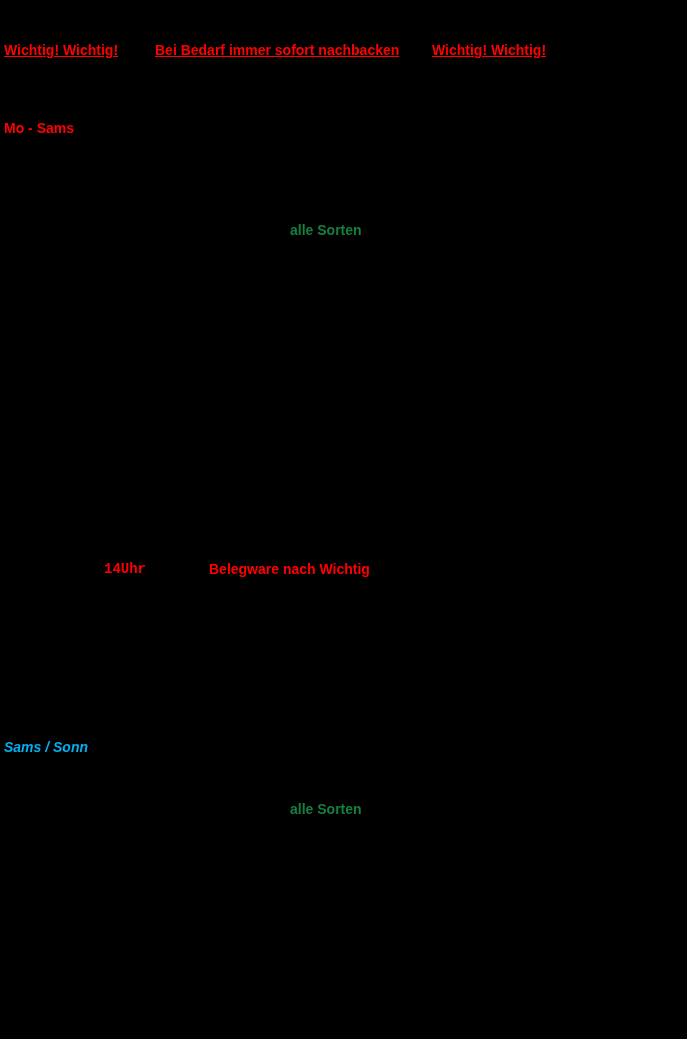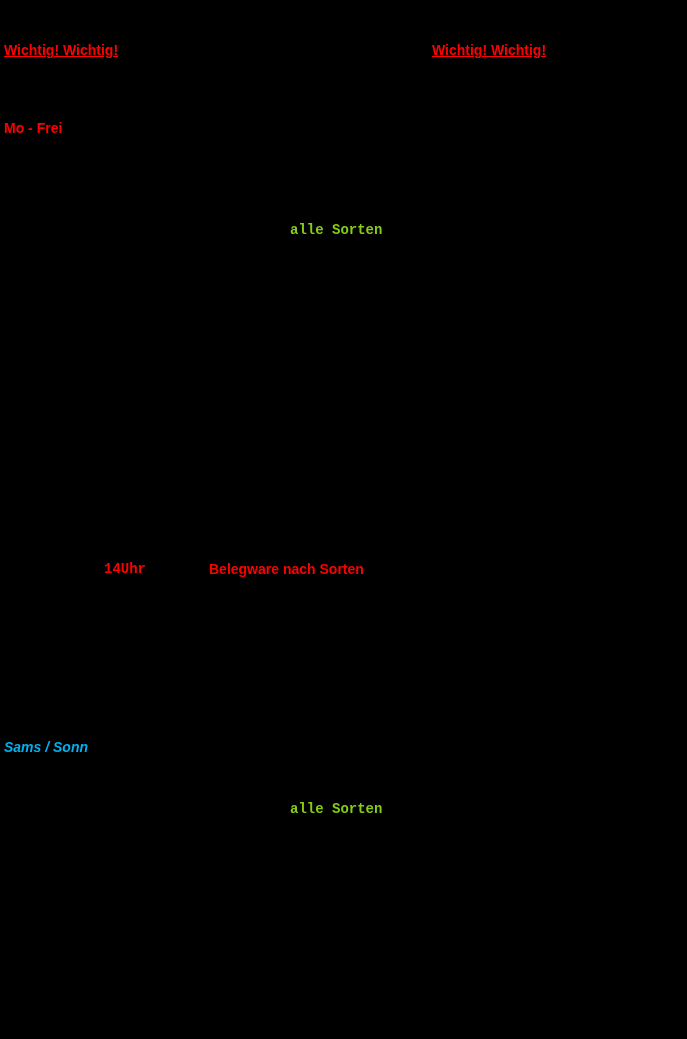--- a/index.html
+++ b/index.html
@@ -16,21 +16,21 @@
     font-family: "Liberation Sans", sans-serif;
     font-weight: bold;
   }
   .txt {
     position: absolute;
     white-space: nowrap;
     font-size: 14px;
     line-height: 16px;
   }
   .red  { color: #FF0000; }
-  .blue { color: #84cc16; font-family: Liberation Mono, monospace; }
+  .blue { color: #15803d; }
   .cyan { color: #00B0F0; font-style: italic; }
   .u    { text-decoration: underline; }
 
   
   .pos-warning-left   { left: 4px;   top: 42px;  }
   .pos-warning-center { left: 155px; top: 42px;  }
   .pos-warning-right  { left: 432px; top: 42px;  }
   .pos-weekday-label  { left: 4px;   top: 120px; }
   .pos-all-sorts-1    { left: 290px; top: 222px; }
   .pos-afternoon-time { left: 104px; top: 561px; font-family: Liberation Mono, monospace; }
@@ -38,28 +38,29 @@
   .pos-weekend-label  { left: 4px;   top: 739px; }
   .pos-all-sorts-2    { left: 290px; top: 801px; }
 </style>
 </head>
 <body>
 
 <div class="page">
 
   <span class="txt red u pos-warning-left">Wichtig! Wichtig!</span>
 
+  <span class="txt red u pos-warning-center">Bei Bedarf immer sofort nachbacken</span>
 
   <span class="txt red u pos-warning-right">Wichtig! Wichtig!</span>
 
-  <span class="txt red pos-weekday-label">Mo - Frei</span>
+  <span class="txt red pos-weekday-label">Mo - Sams</span>
 
   <span class="txt blue pos-all-sorts-1">alle Sorten</span>
 
   <span class="txt red pos-afternoon-time">14Uhr</span>
 
-  <span class="txt red pos-afternoon-note">Belegware nach Sorten</span>
+  <span class="txt red pos-afternoon-note">Belegware nach Wichtig</span>
 
   <span class="txt cyan pos-weekend-label">Sams / Sonn</span>
 
   <span class="txt blue pos-all-sorts-2">alle Sorten</span>
 
 </div>
 
 </body></html>

